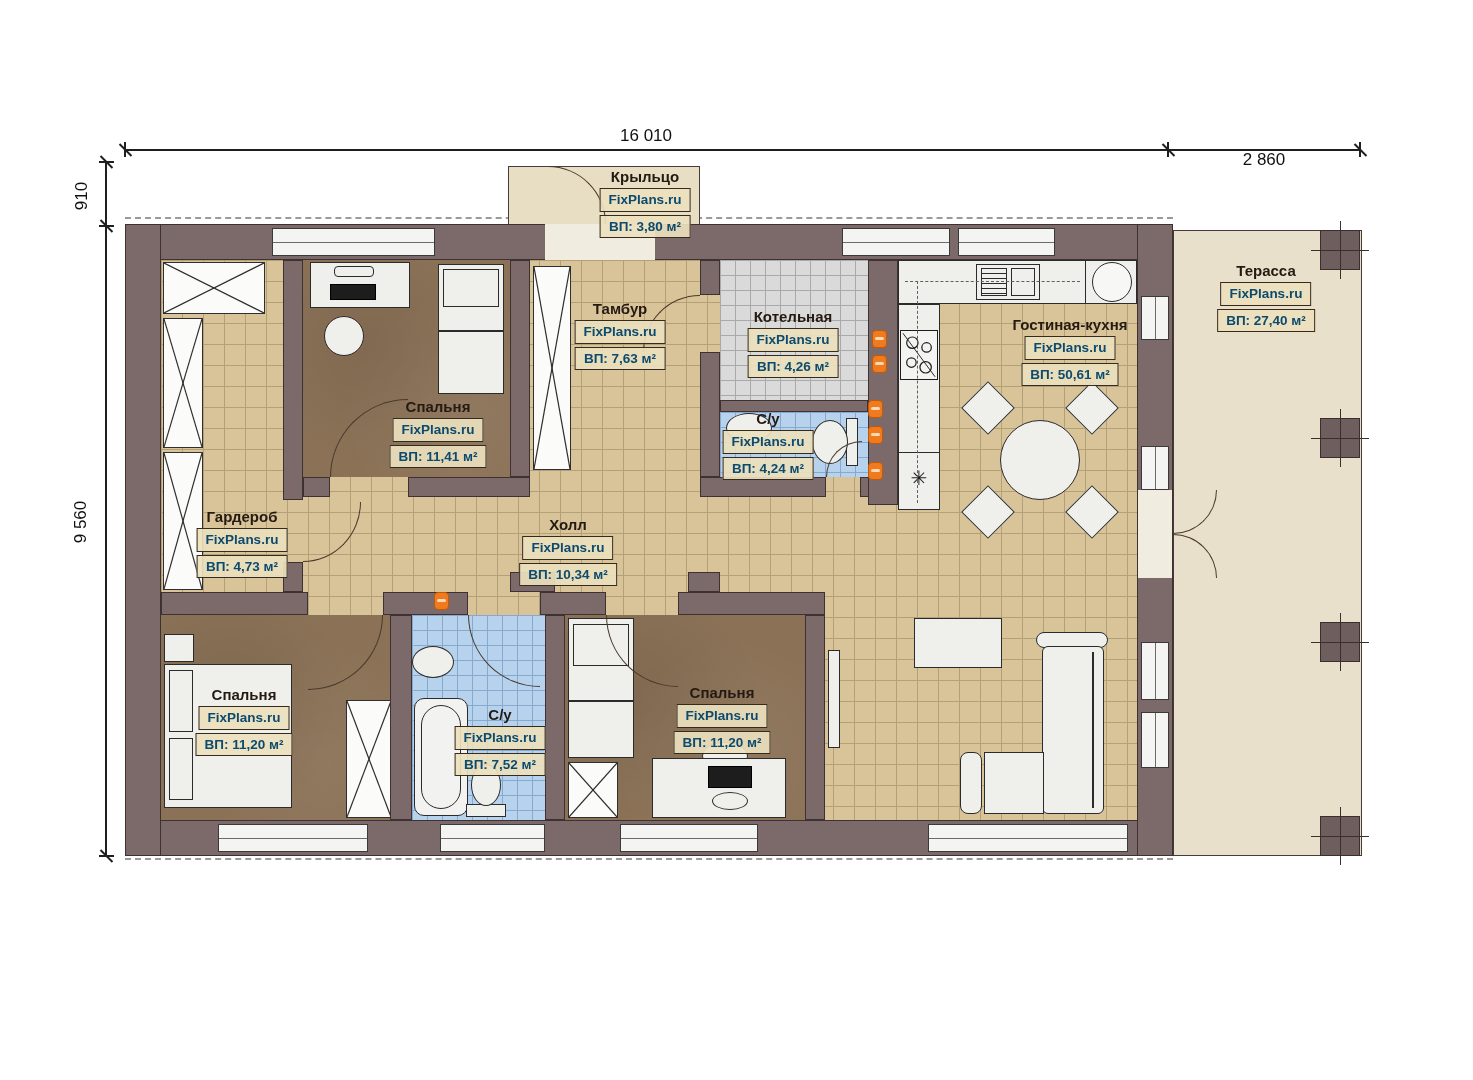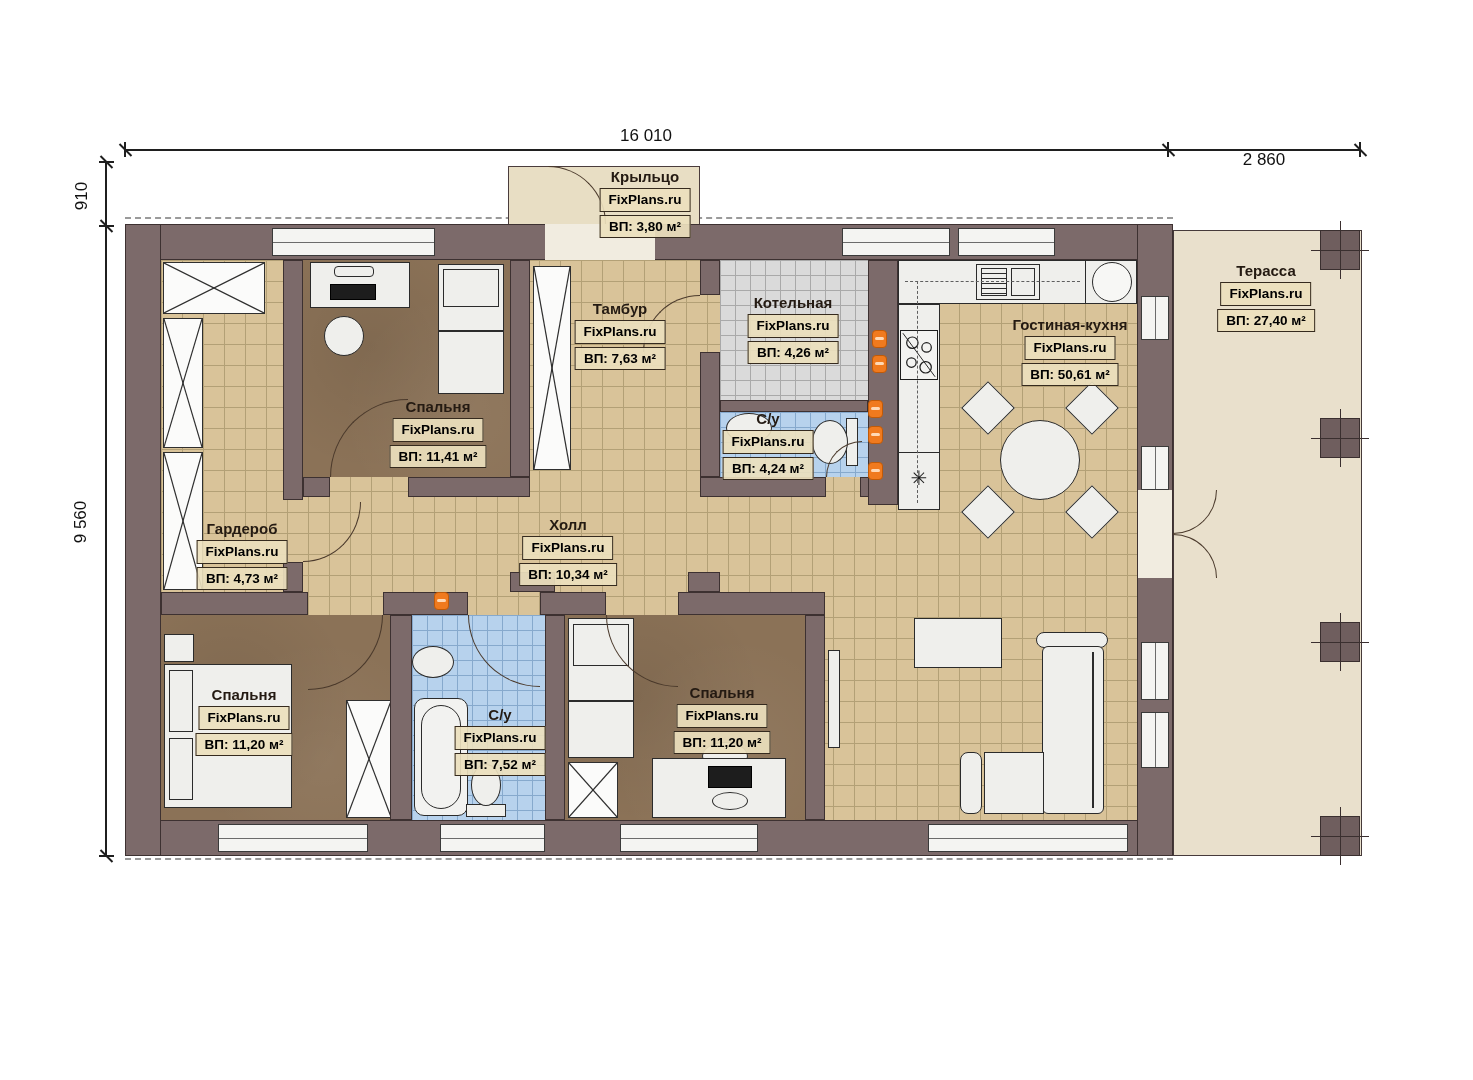--- a/index.html
+++ b/index.html
@@ -46,21 +46,21 @@
   .radiator{position:absolute;width:13px;height:16px;background:#f07a1e;border:1px solid #c05a08;border-radius:4px;}
   .radiator::before{content:"";position:absolute;left:2px;right:2px;top:6px;height:3px;background:#ffd9b5;border-radius:2px;}
   
   .col{position:absolute;width:38px;height:38px;background:#6f5e5e;border:1.6px solid #3a2f2f;}
   .col::before{content:"";position:absolute;left:-10px;right:-10px;top:50%;border-top:1.4px solid #3a2f2f;}
   .col::after{content:"";position:absolute;top:-10px;bottom:-10px;left:50%;border-left:1.4px solid #3a2f2f;}
   
   .room-label{position:absolute;display:flex;flex-direction:column;align-items:center;transform:translateX(-50%);z-index:30;}
   .rl-name{font-size:15px;font-weight:bold;color:#241a12;white-space:nowrap;}
   .rl-box{margin-top:3px;border:1.6px solid #352a1e;background:rgba(236,223,189,.92);
-    padding:1px 8px;font-size:13.5px;font-weight:bold;color:#000000;white-space:nowrap;line-height:1.45;}
+    padding:1px 8px;font-size:13.5px;font-weight:bold;color:#0c4a6e;white-space:nowrap;line-height:1.45;}
   
   .dim-line{position:absolute;background:#1f1f1f;}
   .tick{position:absolute;width:17px;height:2px;background:#1f1f1f;transform:rotate(45deg);}
   .stub-v{position:absolute;width:1.5px;height:15px;background:#1f1f1f;}
   .stub-h{position:absolute;height:1.5px;width:15px;background:#1f1f1f;}
   .dim-label{position:absolute;font-size:17px;color:#111;transform:translateX(-50%);white-space:nowrap;}
   .dim-label-v{position:absolute;font-size:17px;color:#111;transform:rotate(-90deg);transform-origin:center;white-space:nowrap;}
   .glyph{position:absolute;color:#1d1d1d;text-align:center;}
 </style>
 </head>
@@ -257,21 +257,21 @@
     <div class="rl-box">FixPlans.ru</div>
     <div class="rl-box">ВП: 3,80 м²</div>
   </div>
 
   <div class="room-label" style="left:620px;top:300px;">
     <div class="rl-name">Тамбур</div>
     <div class="rl-box">FixPlans.ru</div>
     <div class="rl-box">ВП: 7,63 м²</div>
   </div>
 
-  <div class="room-label" style="left:793px;top:294px;">
+  <div class="room-label" style="left:793px;top:308px;">
     <div class="rl-name">Котельная</div>
     <div class="rl-box">FixPlans.ru</div>
     <div class="rl-box">ВП: 4,26 м²</div>
   </div>
 
   <div class="room-label" style="left:768px;top:410px;">
     <div class="rl-name">С/у</div>
     <div class="rl-box">FixPlans.ru</div>
     <div class="rl-box">ВП: 4,24 м²</div>
   </div>
@@ -281,21 +281,21 @@
     <div class="rl-box">FixPlans.ru</div>
     <div class="rl-box">ВП: 50,61 м²</div>
   </div>
 
   <div class="room-label" style="left:1266px;top:262px;">
     <div class="rl-name">Терасса</div>
     <div class="rl-box">FixPlans.ru</div>
     <div class="rl-box">ВП: 27,40 м²</div>
   </div>
 
-  <div class="room-label" style="left:242px;top:508px;margin-top:12px;">
+  <div class="room-label" style="left:242px;top:508px;">
     <div class="rl-name">Гардероб</div>
     <div class="rl-box">FixPlans.ru</div>
     <div class="rl-box">ВП: 4,73 м²</div>
   </div>
 
   <div class="room-label" style="left:438px;top:398px;">
     <div class="rl-name">Спальня</div>
     <div class="rl-box">FixPlans.ru</div>
     <div class="rl-box">ВП: 11,41 м²</div>
   </div>

